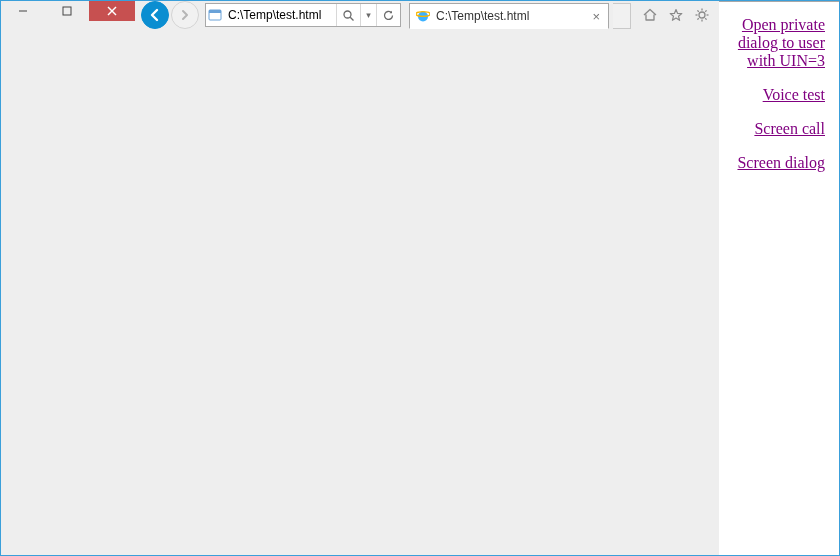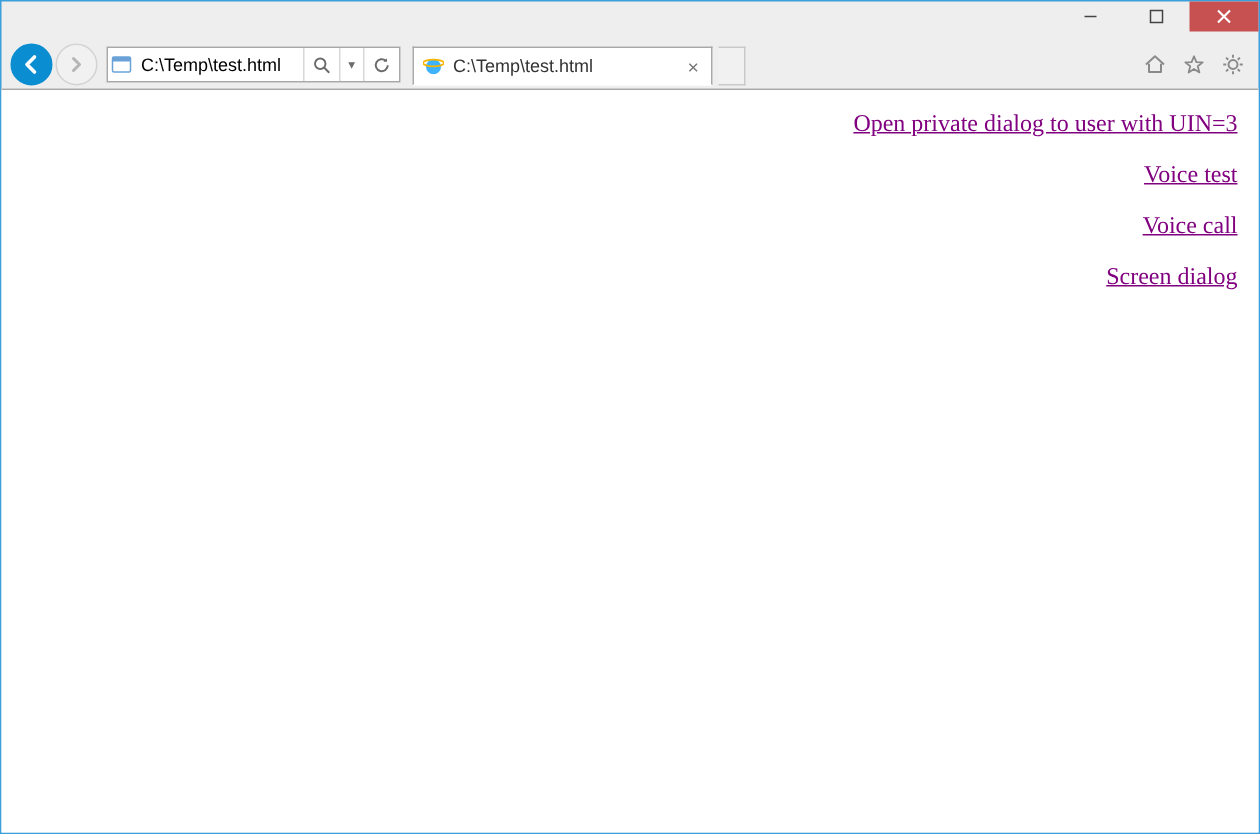--- a/index.html
+++ b/index.html
@@ -1,21 +1,21 @@
 <!DOCTYPE html>
 <html><head>
   <meta charset="utf-8">
   <style>
     * { box-sizing: border-box; margin: 0; padding: 0; }
     html, body { width: 840px; height: 556px; overflow: hidden; font-family: "Segoe UI", Tahoma, sans-serif; }
     .window {
       width: 840px; height: 556px;
       background: #eeeeee;
       border: 1px solid #3a9fda;
-      display: flex; flex-direction: column;
+      display: flex; flex-direction: row;
     }
     
     .titlebar {
       height: 28px;
       display: flex;
       justify-content: flex-end;
       align-items: flex-start;
       padding: 0;
     }
     .win-btn {
@@ -207,17 +207,17 @@
             <line x1="12.6" y1="3.4" x2="11.2" y2="4.8"></line>
             <line x1="4.8" y1="11.2" x2="3.4" y2="12.6"></line>
           </g>
         </svg>
     </div>
   </div>
 
   <div class="content">
     <p><a href="#">Open private dialog to user with UIN=3</a></p>
     <p><a href="#">Voice test</a></p>
-    <p><a href="#">Voice call</a></p>
+    <p><a href="#">Screen call</a></p>
     <p><a href="#">Screen dialog</a></p>
   </div>
 
 </div>
 
 </body></html>

